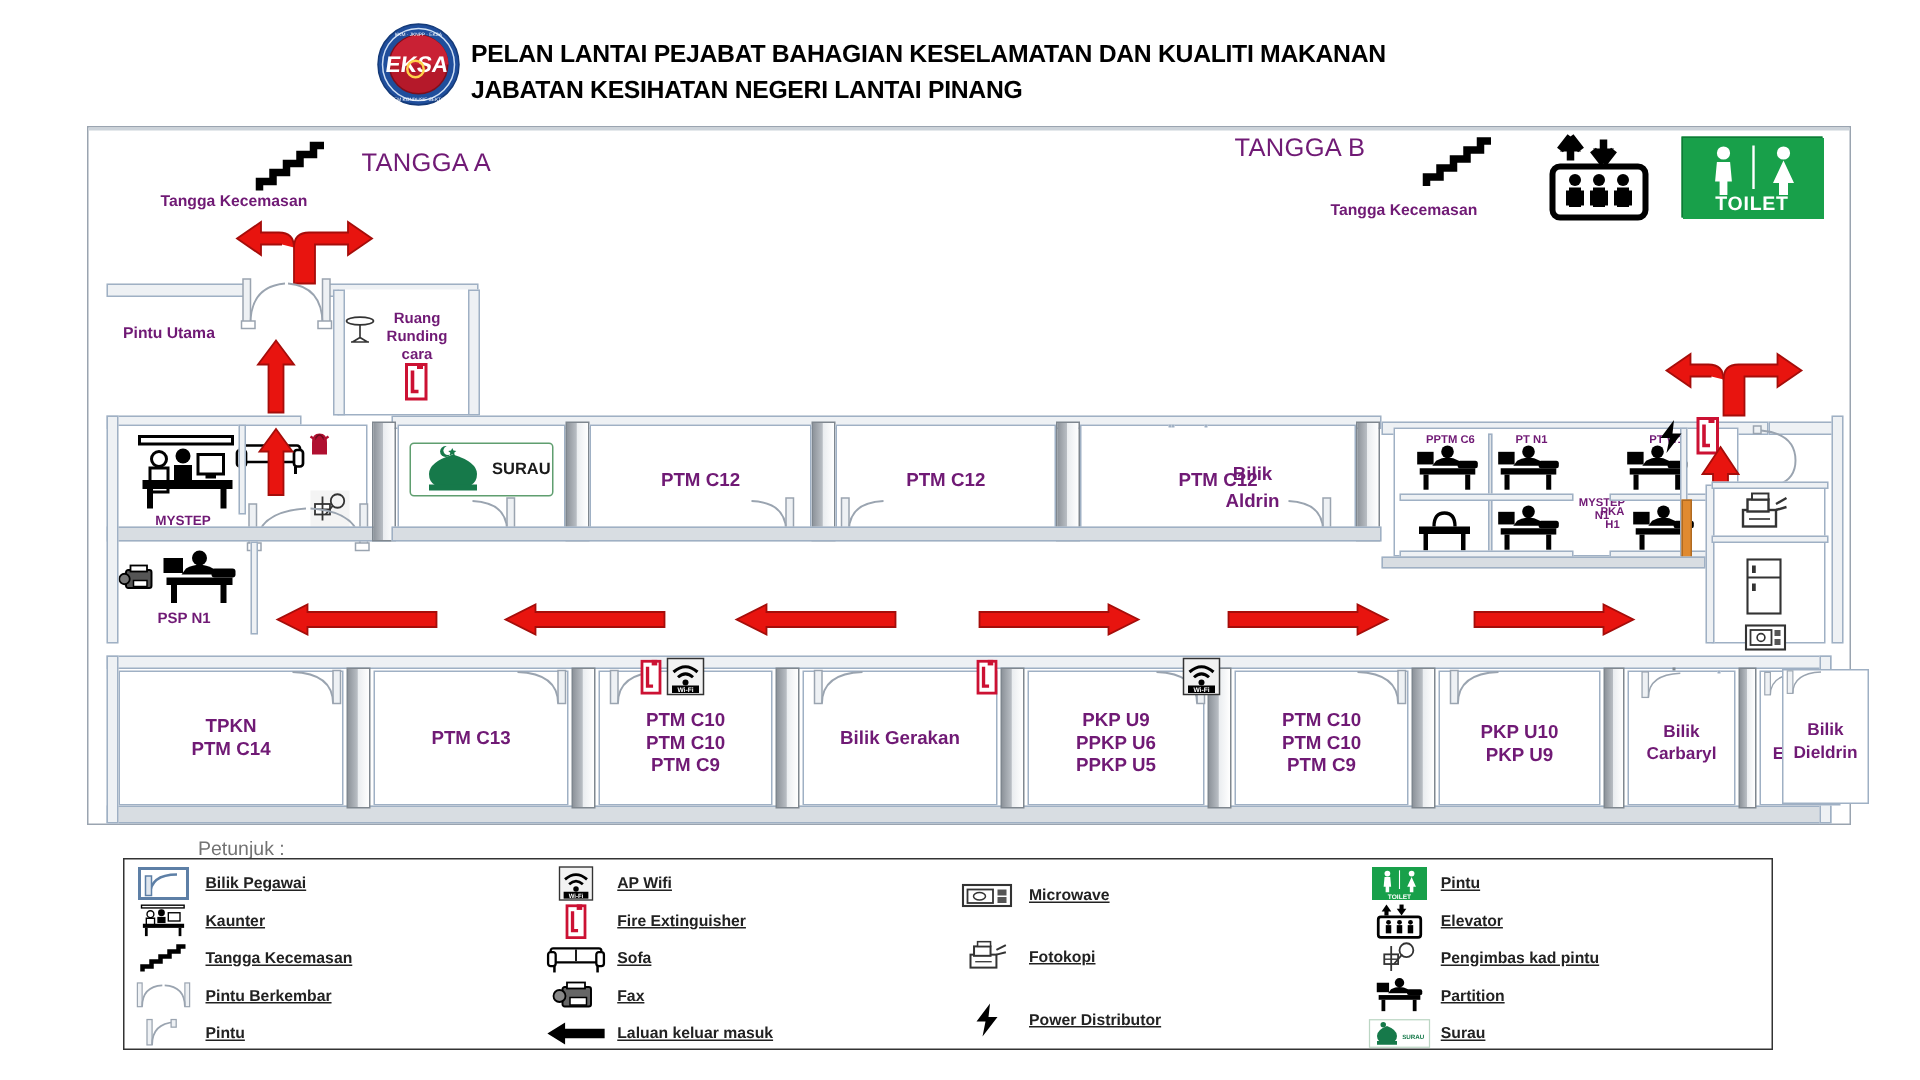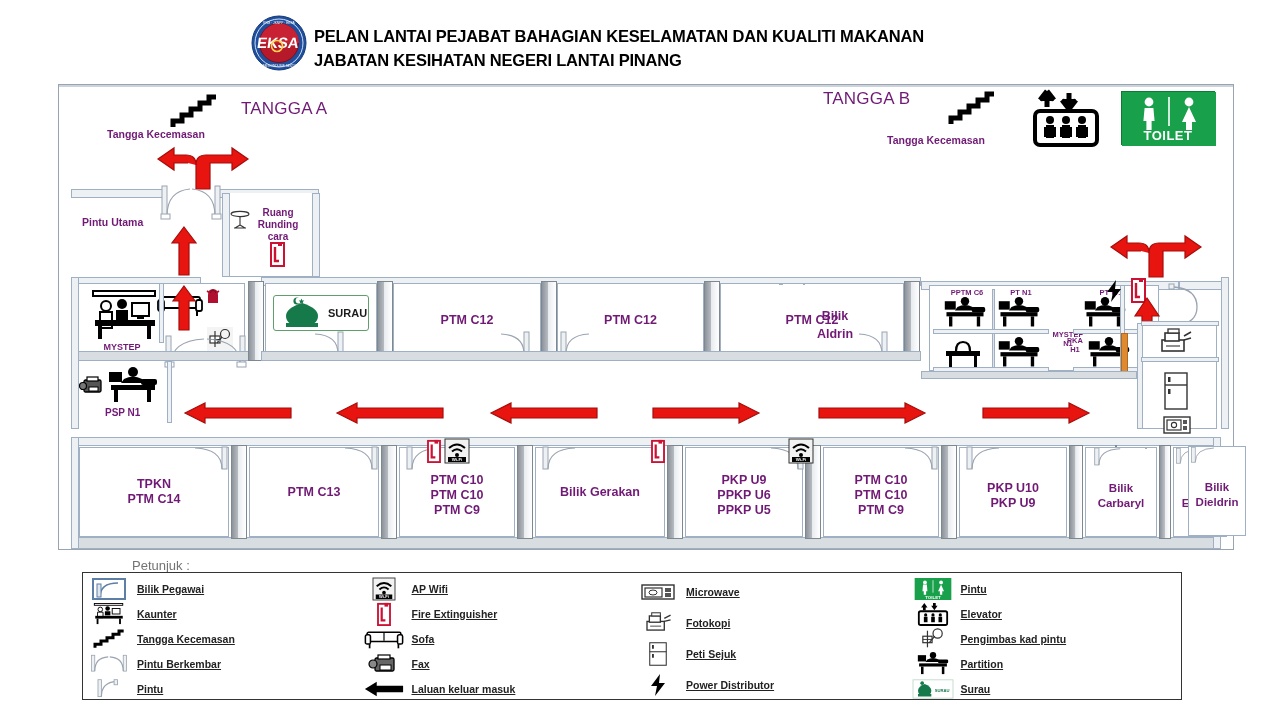--- a/index.html
+++ b/index.html
@@ -879,31 +879,20 @@
             <rect x="9" y="5" width="14" height="8" fill="#fff" stroke="#333" stroke-width="1.7"></rect>
             <rect x="12" y="1" width="11" height="4" fill="#fff" stroke="#333" stroke-width="1.3"></rect>
             <path d="M28 8 L36 4 M28 12 L36 10" stroke="#333" stroke-width="1.7"></path>
             <line x1="10" y1="18" x2="24" y2="18" stroke="#333" stroke-width="1.1"></line>
           </svg>
         </div>
         <div class="legend-text">Fotokopi</div>
       </div>
       <div class="legend-row">
         <div class="legend-icon">
-          <svg width="20" height="24" viewBox="0 0 26 32">
-            <rect x="2" y="1" width="22" height="30" fill="#fff" stroke="#333" stroke-width="1.4"></rect>
-            <line x1="2" y1="13" x2="24" y2="13" stroke="#333" stroke-width="1.4"></line>
-            <rect x="5" y="4" width="2.5" height="5" fill="#333"></rect>
-            <rect x="5" y="16" width="2.5" height="5" fill="#333"></rect>
-          </svg>
-        </div>
-        <div class="legend-text">Peti Sejuk</div>
-      </div>
-      <div class="legend-row">
-        <div class="legend-icon">
           <svg width="22" height="24" viewBox="0 0 20 24">
             <path d="M12 1 L3 13 L9 13 L7 23 L17 10 L11 10 Z" fill="#000"></path>
           </svg>
         </div>
         <div class="legend-text">Power Distributor</div>
       </div>
     </div>
 
     <div class="legend-col">
       <div class="legend-row">

